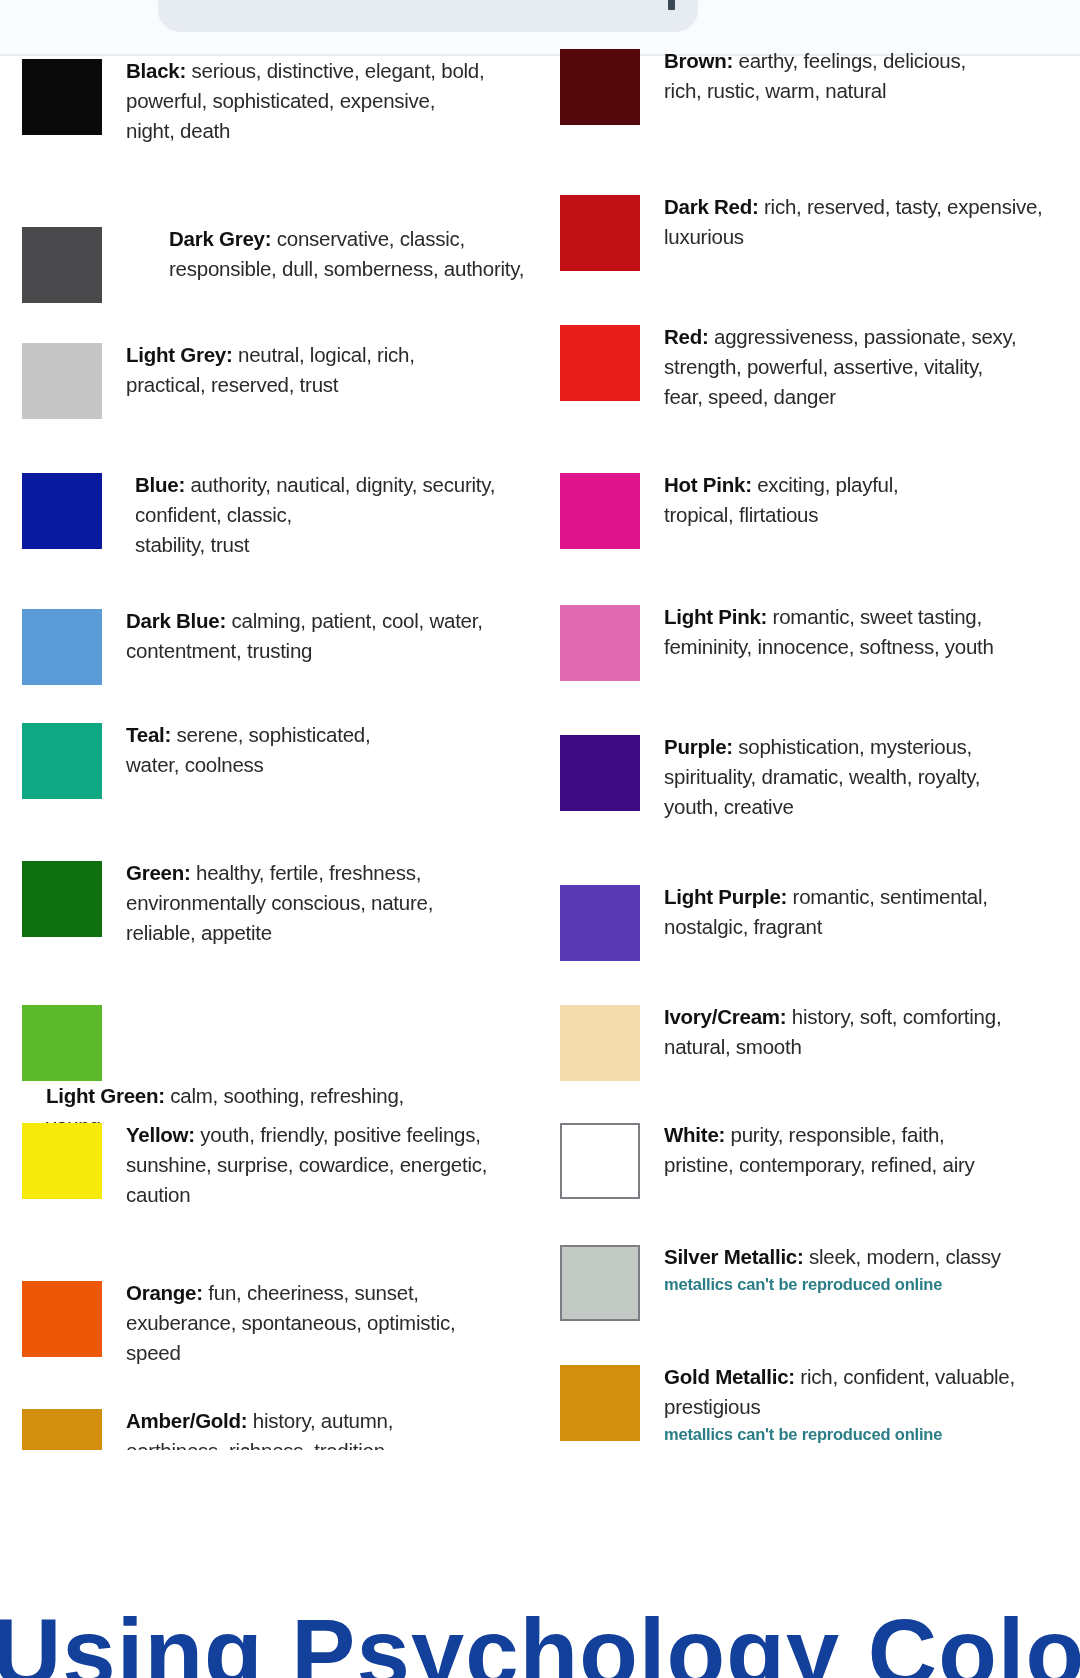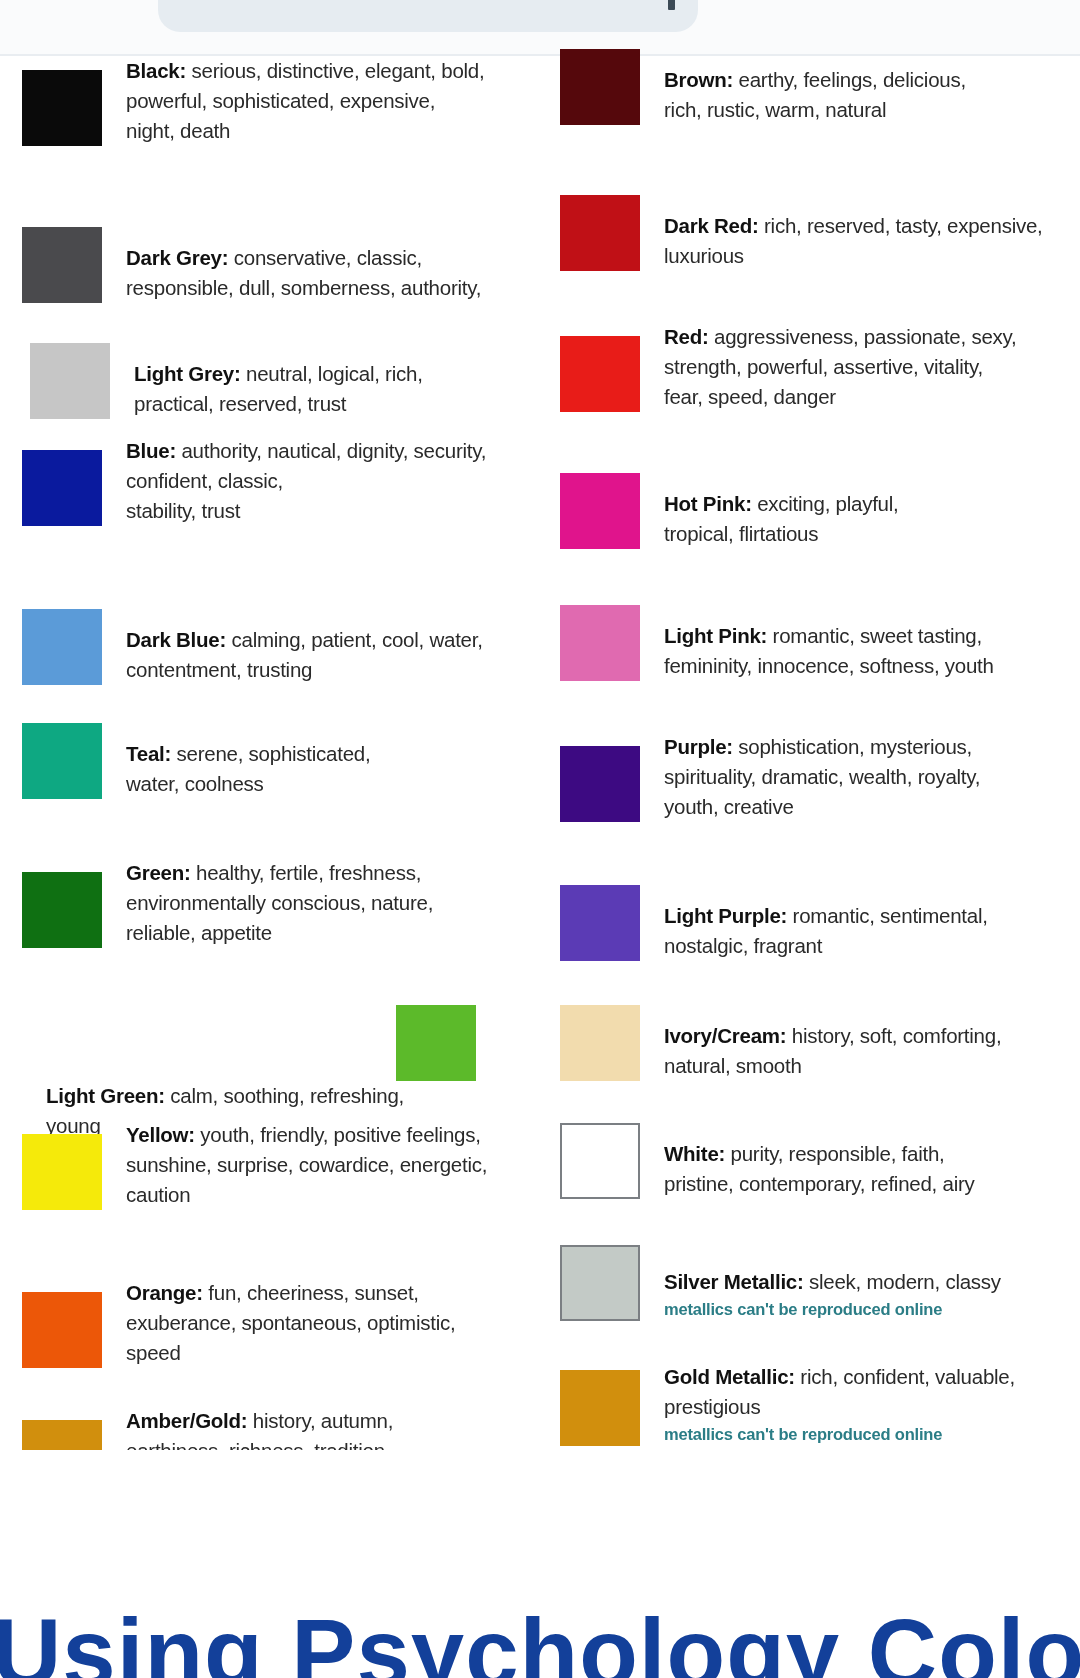--- a/index.html
+++ b/index.html
@@ -68,21 +68,21 @@
     width: 540px;
     height: 1394px;
   }
   #column-left  { left: 0; }
   #column-right { left: 548px; }
 
   .swatch-entry {
     position: absolute;
     left: 22px;
     display: flex;
-    align-items: flex-end;
+    align-items: flex-start;
   }
   #column-right .swatch-entry { left: 12px; }
 
   .swatch {
     flex: 0 0 auto;
     width: 80px;
     height: 76px;
     box-sizing: border-box;
     margin-top: 3px;
   }
@@ -151,35 +151,35 @@
 <div id="sheet">
   <div id="column-left" class="column">
       <div class="swatch-entry" style="top: 0px;">
         <div class="swatch" style="background: rgb(10, 10, 10);"></div>
         <div class="entry-text">
           <div><span class="entry-name">Black:</span><span class="entry-desc"> serious, distinctive, elegant, bold,</span></div>
           <div class="entry-desc">powerful, sophisticated, expensive,</div>
           <div class="entry-desc">night, death</div>
         </div>
       </div>
-      <div class="swatch-entry" style="top: 168px;">
+      <div class="swatch-entry" style="top: 168px; gap: 43px;">
         <div class="swatch" style="background: rgb(74, 74, 77);"></div>
         <div class="entry-text">
           <div><span class="entry-name">Dark Grey:</span><span class="entry-desc"> conservative, classic,</span></div>
           <div class="entry-desc">responsible, dull, somberness, authority,</div>
         </div>
       </div>
-      <div class="swatch-entry" style="top: 284px; margin-left: 8px;">
+      <div class="swatch-entry" style="top: 284px;">
         <div class="swatch" style="background: rgb(198, 198, 198);"></div>
         <div class="entry-text">
           <div><span class="entry-name">Light Grey:</span><span class="entry-desc"> neutral, logical, rich,</span></div>
           <div class="entry-desc">practical, reserved, trust</div>
         </div>
       </div>
-      <div class="swatch-entry" style="top: 380px;">
+      <div class="swatch-entry" style="top: 414px; gap: 9px;">
         <div class="swatch" style="background: rgb(10, 26, 158);"></div>
         <div class="entry-text">
           <div><span class="entry-name">Blue:</span><span class="entry-desc"> authority, nautical, dignity, security,</span></div>
           <div class="entry-desc">confident, classic,</div>
           <div class="entry-desc">stability, trust</div>
         </div>
       </div>
       <div class="swatch-entry" style="top: 550px;">
         <div class="swatch" style="background: rgb(91, 155, 216);"></div>
         <div class="entry-text">

